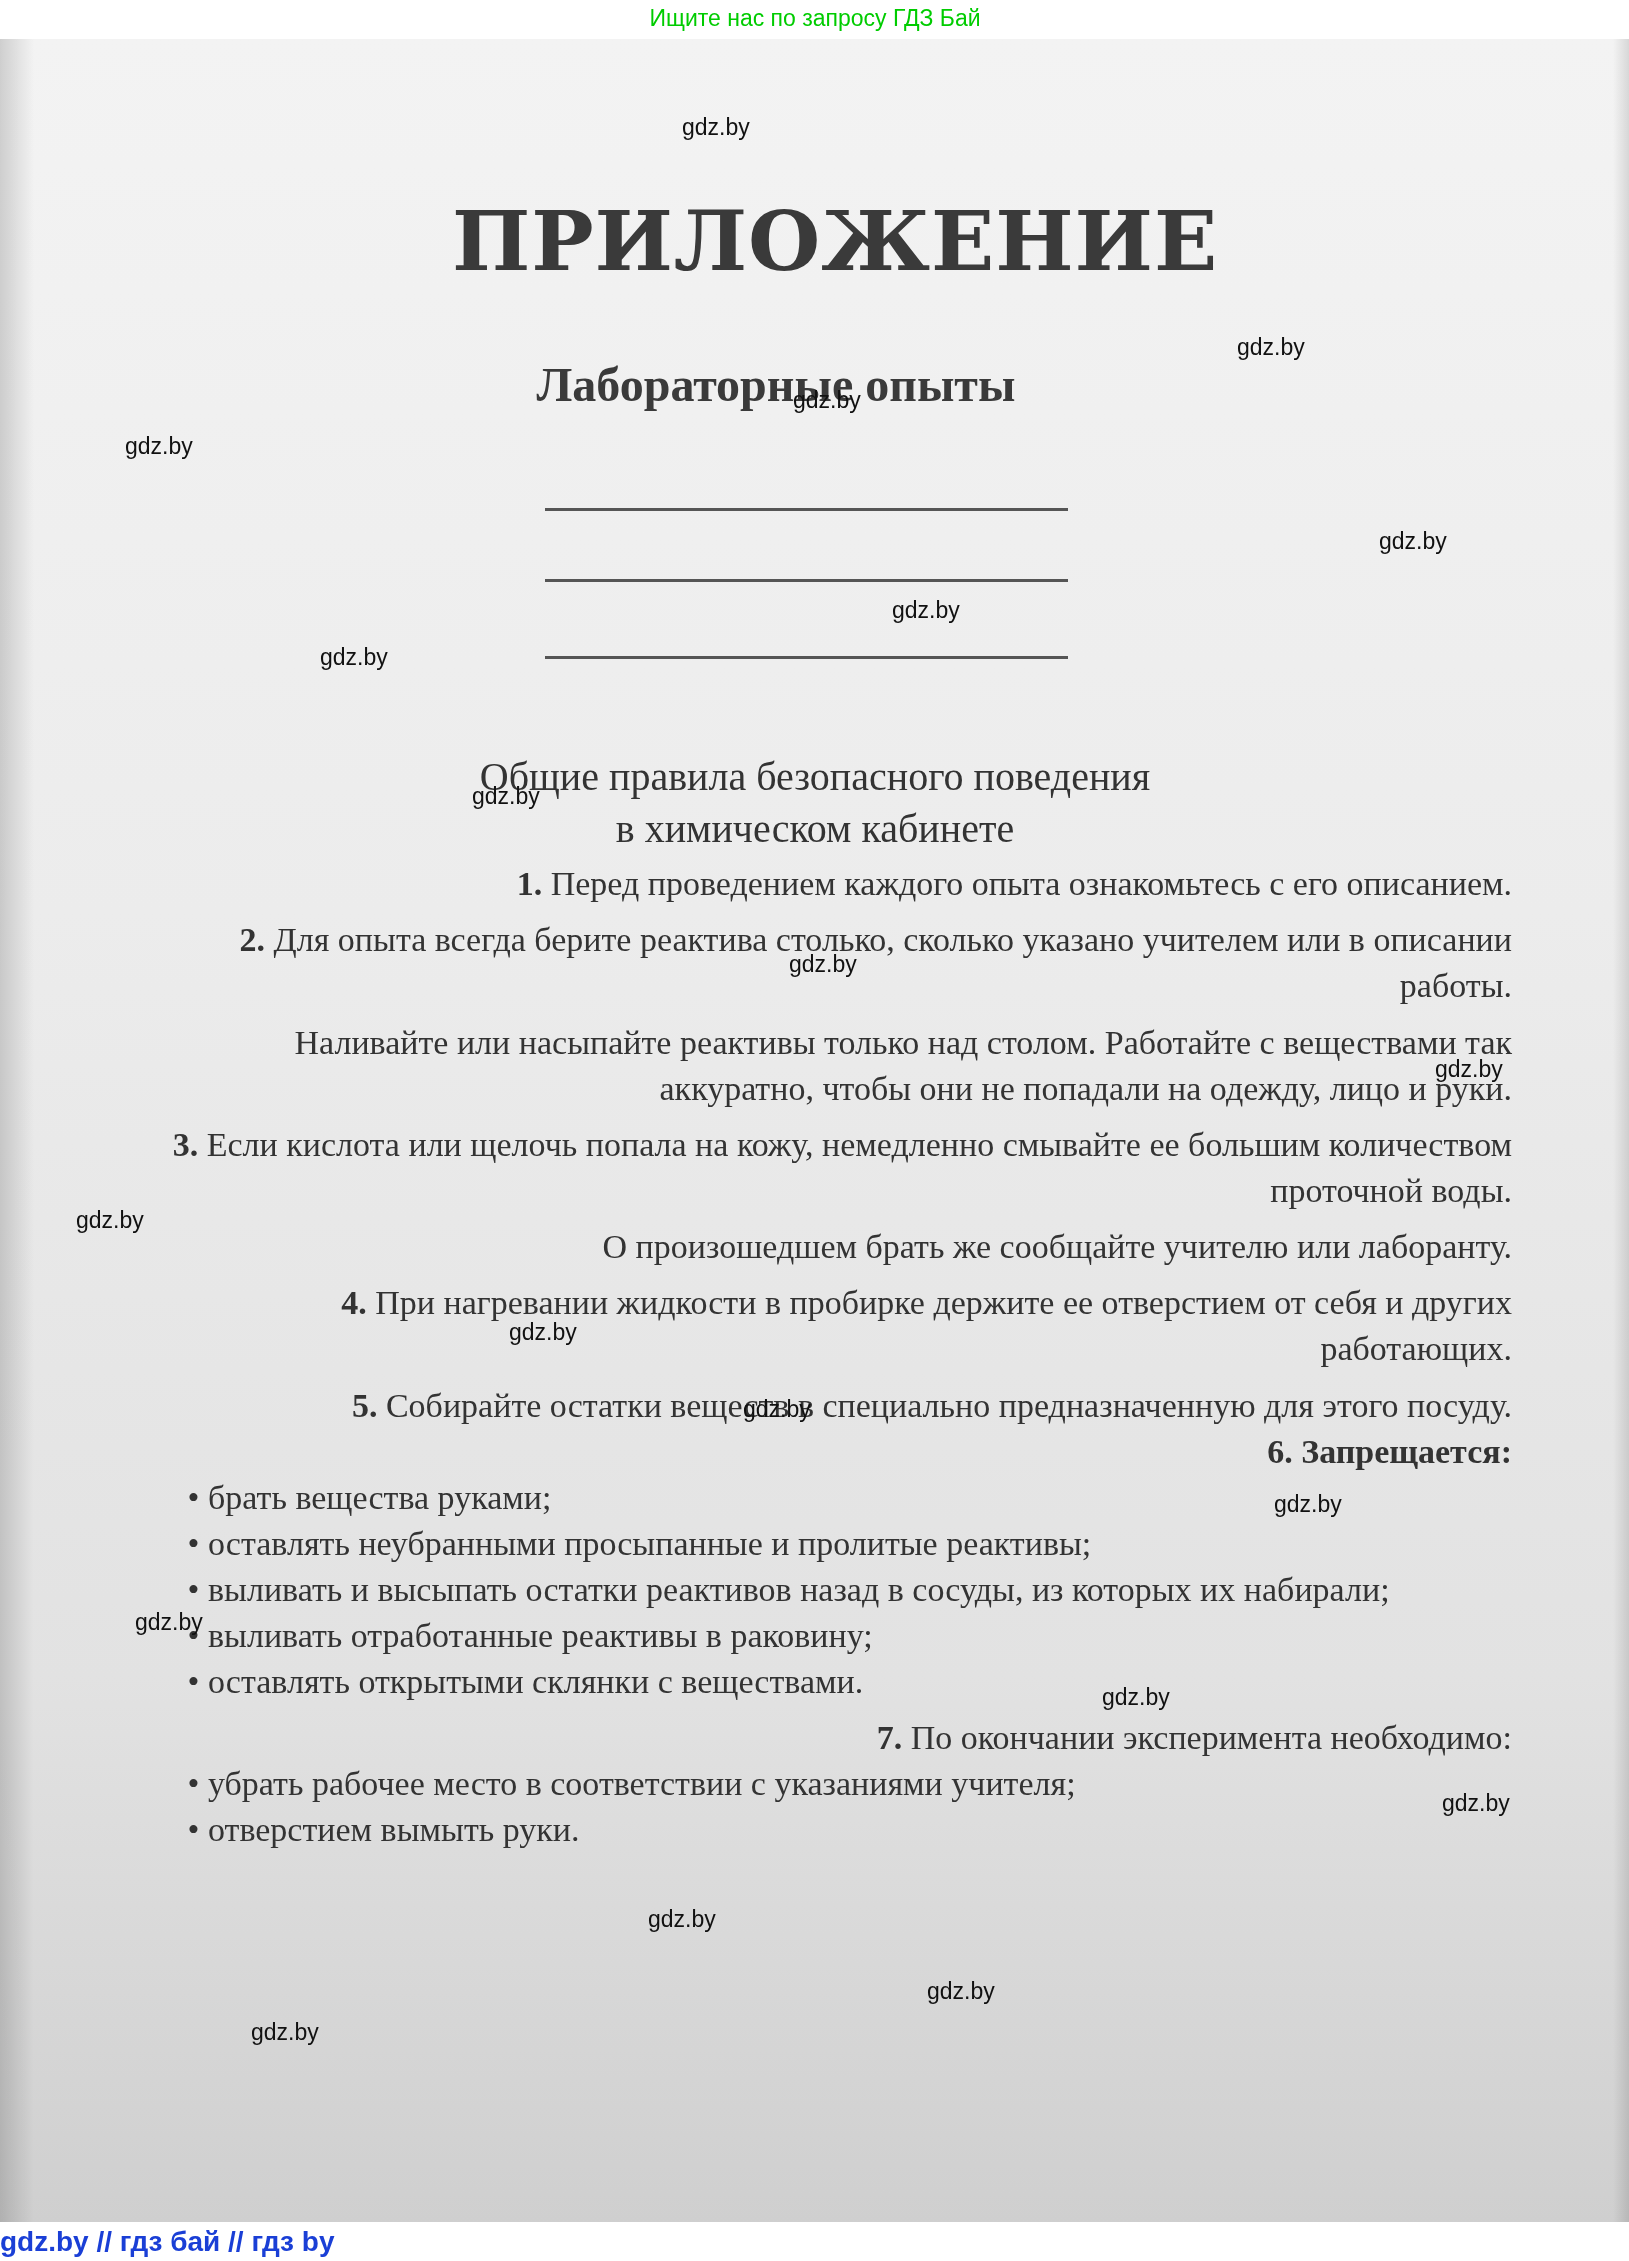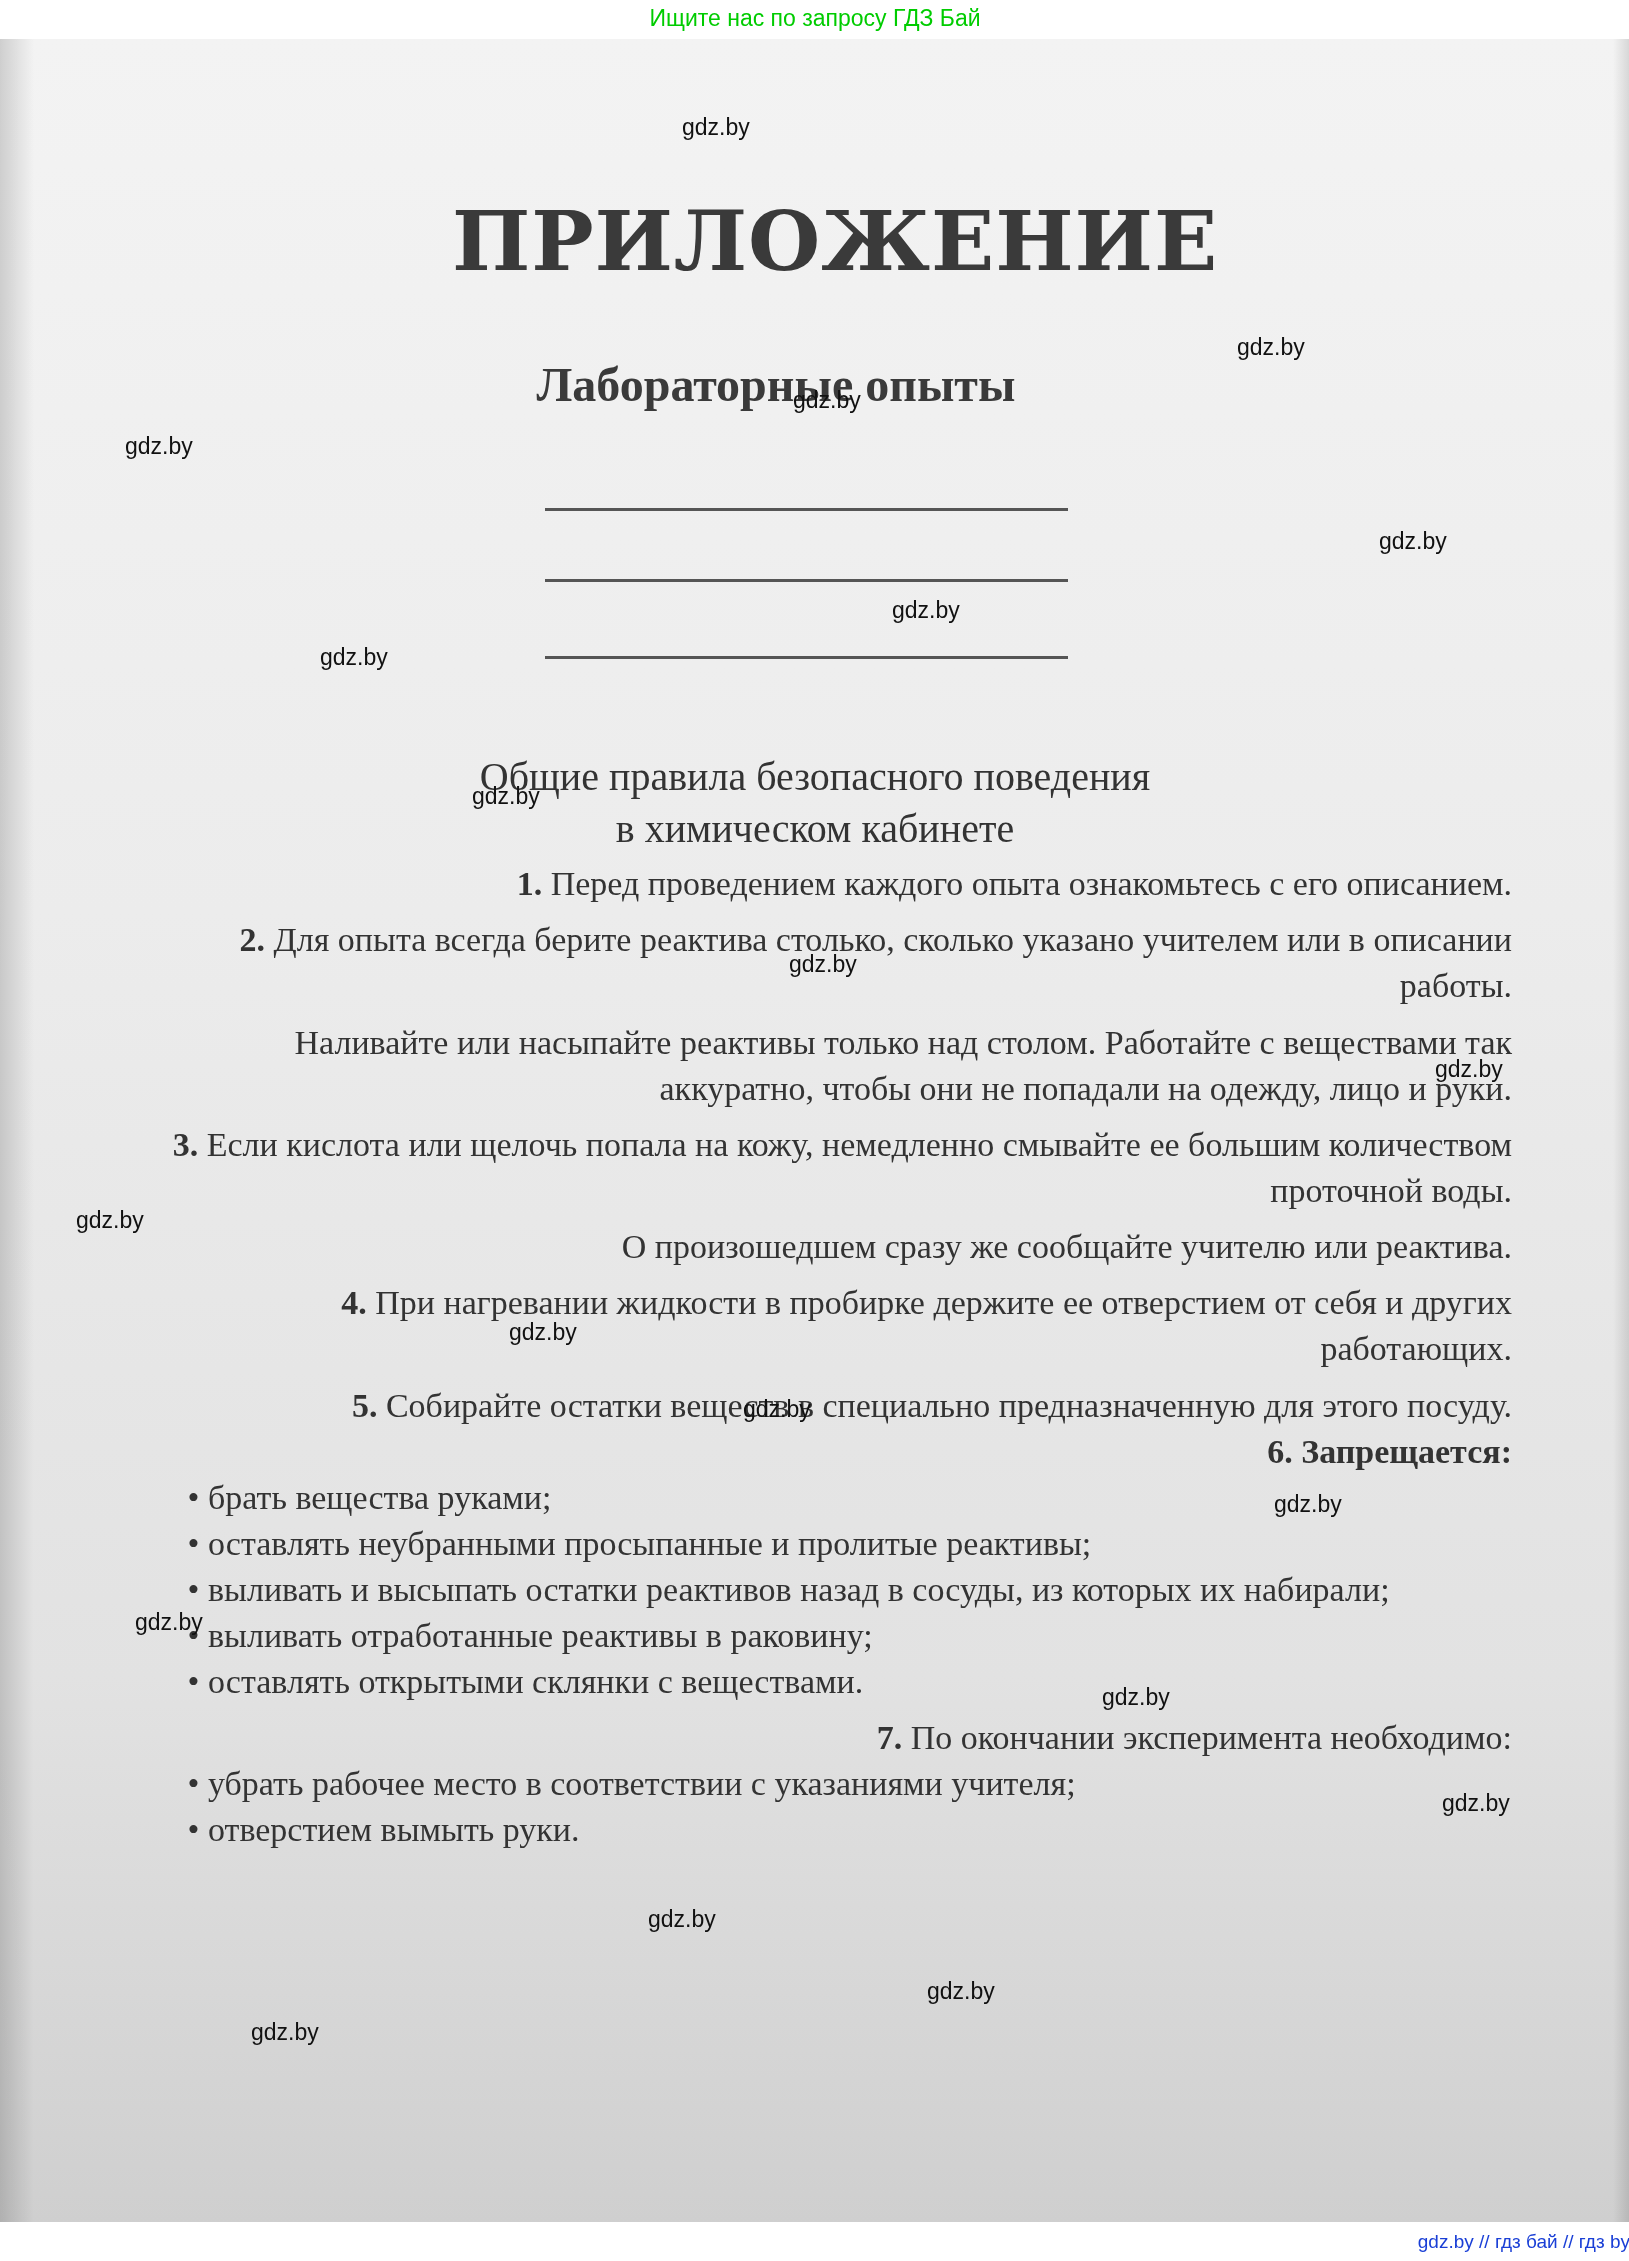--- a/index.html
+++ b/index.html
@@ -22,23 +22,24 @@
   .page::before {
     content:""; position:absolute; left:0; top:0; bottom:0; width:34px;
     background:linear-gradient(90deg, rgba(0,0,0,0.15), rgba(0,0,0,0));
   }
   .page::after {
     content:""; position:absolute; right:0; top:0; bottom:0; width:17px;
     background:linear-gradient(270deg, rgba(0,0,0,0.12), rgba(0,0,0,0));
   }
   .bottom-banner {
     position:absolute; left:0; top:2222px; width:1630px; height:40px;
-    background:#ffffff; text-align:right;
-    font-family:"Liberation Sans", sans-serif; font-size:19px; line-height:40px;
+    background:#ffffff; text-align:left;
+    font-family:"Liberation Sans", sans-serif; font-size:28px; line-height:40px;
     color:#1a3fd6;
+    font-weight:bold;
   }
   .title {
     position:absolute; left:0; width:1630px; top:153px; text-align:center;
     font-size:83px; font-weight:bold; color:#3a3a3a; letter-spacing:0.9px;
     font-family:"DejaVu Serif", serif;
     margin-left:20px;
   }
   .subtitle {
     position:absolute; left:9px; width:1534px; top:318px; text-align:center;
     font-size:48px; font-weight:bold; color:#3a3a3a;
@@ -80,21 +81,21 @@
   <div class="blank-line" style="top:617px"></div>
 
   <div class="section-title" style="top:714px">Общие правила безопасного поведения</div>
   <div class="section-title" style="top:766px">в химическом кабинете</div>
 
   <div class="body-text" style="top:822px">
     <p class="para"><b>1.</b> <span>Перед проведением каждого опыта ознакомьтесь с его описанием.</span></p>
     <p class="para"><b>2.</b> <span>Для опыта всегда берите реактива столько, сколько указано учителем или в описании работы.</span></p>
     <p class="para"><span>Наливайте или насыпайте реактивы только над столом. Работайте с веществами так аккуратно, чтобы они не попадали на одежду, лицо и руки.</span></p>
     <p class="para"><b>3.</b> <span>Если кислота или щелочь попала на кожу, немедленно смывайте ее большим количеством проточной воды.</span></p>
-    <p class="para"><span>О произошедшем сразу же сообщайте учителю или реактива.</span></p>
+    <p class="para"><span>О произошедшем брать же сообщайте учителю или лаборанту.</span></p>
     <p class="para"><b>4.</b> <span>При нагревании жидкости в пробирке держите ее отверстием от себя и других работающих.</span></p>
     <p class="para"><b>5.</b> <span>Собирайте остатки веществ в специально предназначенную для этого посуду.</span></p>
     <p class="para" style="margin-top:0"><b>6.</b> <b>Запрещается:</b></p>
     <p class="bullet"><span>•</span> <span>брать вещества руками;</span></p>
     <p class="bullet"><span>•</span> <span>оставлять неубранными просыпанные и пролитые реактивы;</span></p>
     <p class="bullet"><span>•</span> <span>выливать и высыпать остатки реактивов назад в сосуды, из которых их набирали;</span></p>
     <p class="bullet"><span>•</span> <span>выливать отработанные реактивы в раковину;</span></p>
     <p class="bullet"><span>•</span> <span>оставлять открытыми склянки с веществами.</span></p>
     <p class="para gap"><b>7.</b> <span>По окончании эксперимента необходимо:</span></p>
     <p class="bullet"><span>•</span> <span>убрать рабочее место в соответствии с указаниями учителя;</span></p>

